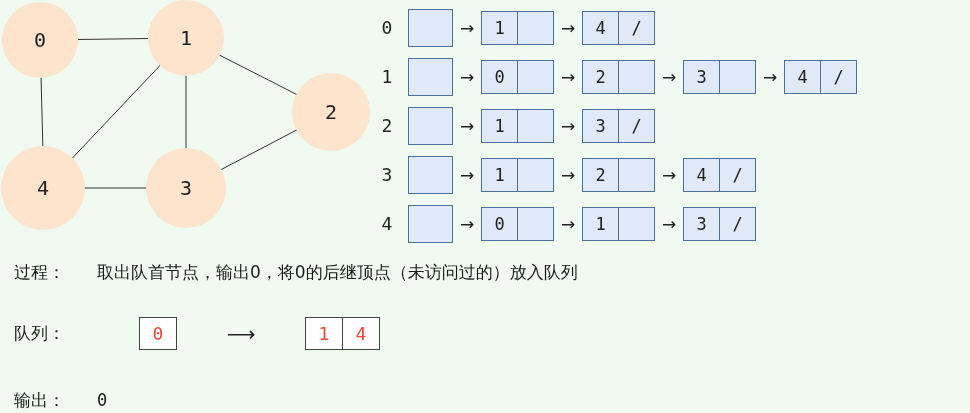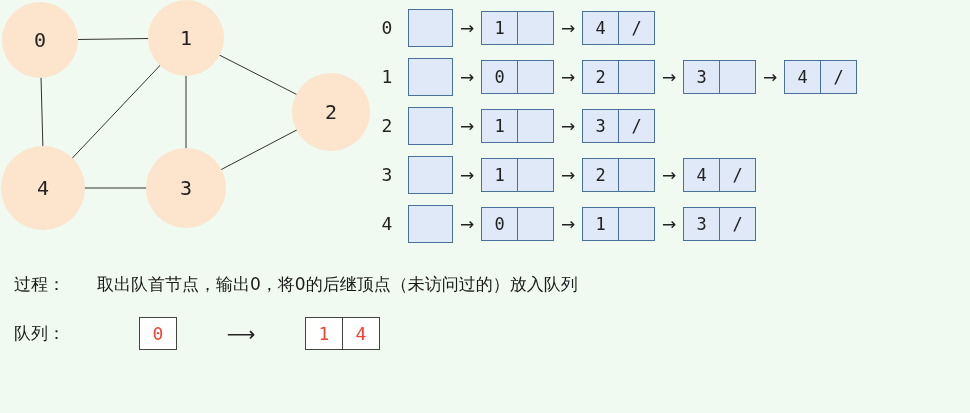--- a/index.html
+++ b/index.html
@@ -35,21 +35,21 @@
   .cell {
     width: 37px; height: 34px; background: #dfe9f8; border: 1px solid #4a719e;
     display: flex; align-items: center; justify-content: center;
     font-family: "DejaVu Sans Mono", monospace; font-size: 17px; color: #222;
   }
   .cell + .cell { margin-left: -1px; }
 
   
   .text-line { position: absolute; left: 14px; font-size: 17px; color: #1a1a1a; }
   .label { white-space: pre; }
-  .process { top: 261px; width: 940px; margin-top: 12px; }
+  .process { top: 261px; width: 940px; }
   .process .label { margin-right: 32px; }
   .queue { top: 317px; display: flex; align-items: center; gap: 40px; }
   .queue .label { margin-right: 34px; }
   .qbox { display: flex; background: #ffffff; }
   .qcell {
     width: 38px; height: 33px; border: 1px solid #444;
     display: flex; align-items: center; justify-content: center;
     font-family: "DejaVu Sans Mono", monospace; font-size: 18px; color: #f44336;
   }
   .qcell + .qcell { margin-left: -1px; }
@@ -198,14 +198,17 @@
     <span class="qbox">
       <span class="qcell">0</span>
     </span>
     <span class="qarrow">⟶</span>
     <span class="qbox">
       <span class="qcell">1</span>
       <span class="qcell">4</span>
     </span>
   </div>
 
+  <div class="text-line output">
+    <span class="label">输出：</span><span class="mono">0</span>
+  </div>
 
 </div>
 
 </body></html>

